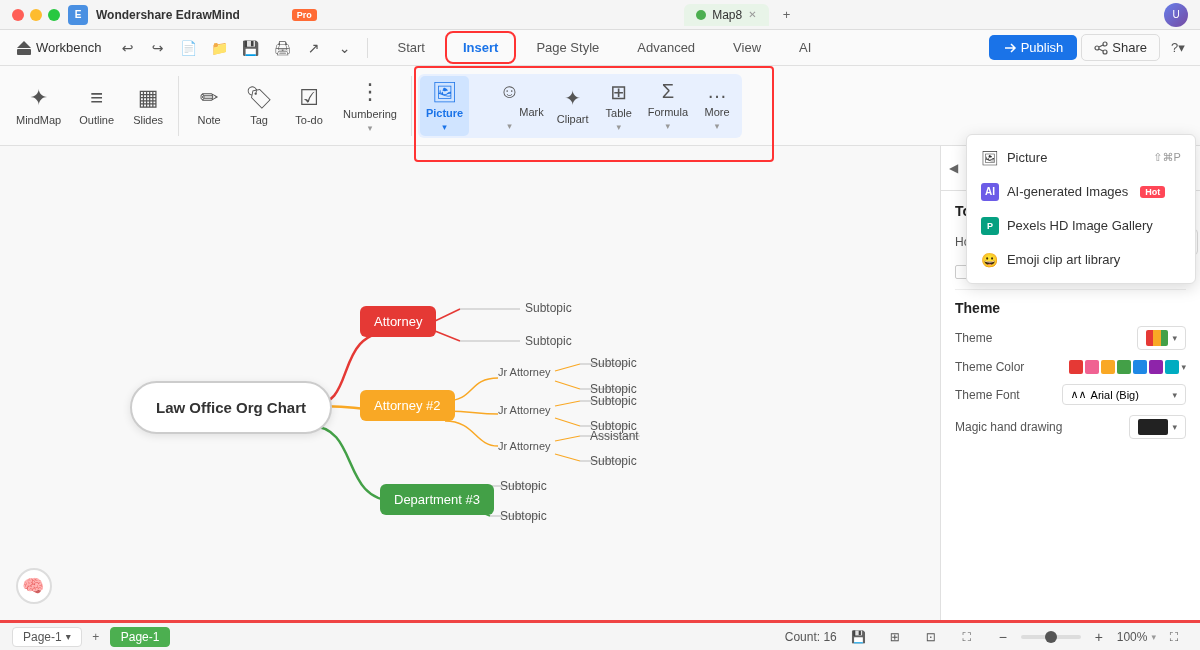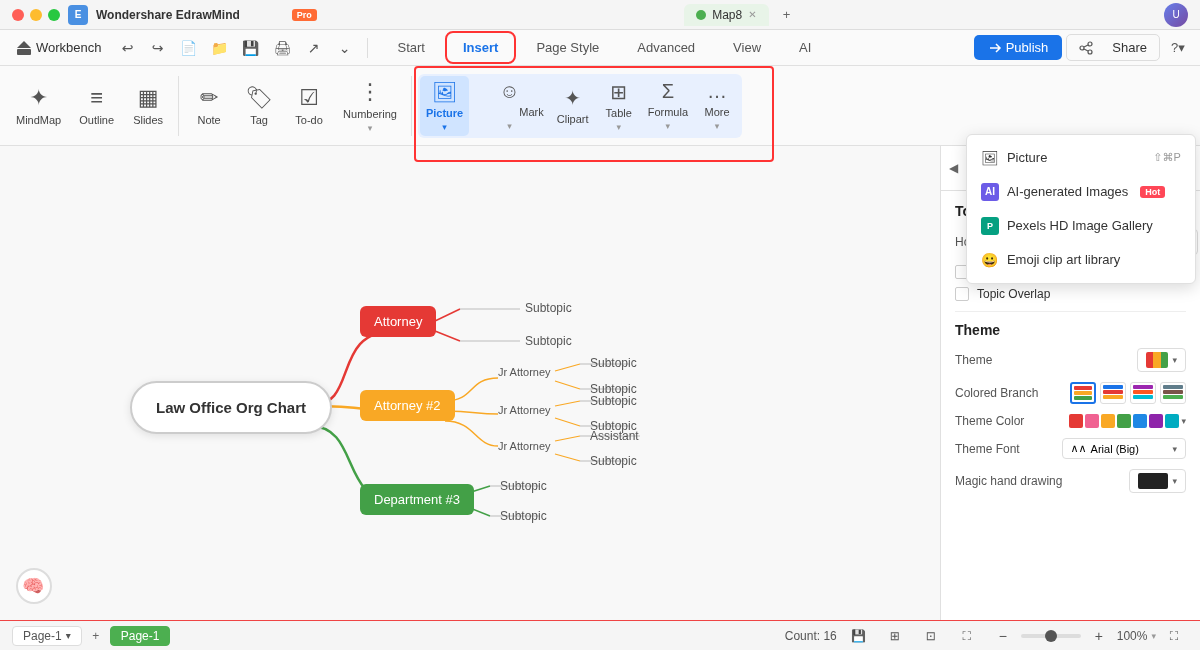--- a/index.html
+++ b/index.html
@@ -40,21 +40,21 @@
     }
     .menu-workbench { display: flex; align-items: center; gap: 4px; padding: 4px 8px; font-size: 13px; font-weight: 500; color: #333; }
     .undo-redo { display: flex; gap: 2px; align-items: center; }
     .toolbar-icon-btn { width: 28px; height: 28px; display: flex; align-items: center; justify-content: center; border-radius: 4px; cursor: pointer; color: #555; font-size: 14px; border: none; background: none; }
     .separator { width: 1px; height: 20px; background: #ddd; margin: 0 4px; }
     .menu-tabs { display: flex; gap: 10px; margin-left: 8px; }
     .menu-tab { padding: 5px 14px; font-size: 13px; color: #555; cursor: pointer; border-radius: 4px; }
     .menu-tab.highlight { color: #1a73e8; font-weight: 600; outline: 2px solid #ff3333; outline-offset: 2px; }
     .menu-spacer { flex: 1; }
     .publish-btn { background: #1a73e8; color: white; border: none; padding: 5px 14px; border-radius: 5px; font-size: 13px; cursor: pointer; display: flex; align-items: center; gap: 4px; }
-    .share-btn { background: none; border: 1px solid #ddd; padding: 5px 12px; border-radius: 5px; font-size: 13px; cursor: pointer; display: flex; align-items: center; gap: 19px; color: #333; }
+    .share-btn { background: none; border: 1px solid #ddd; padding: 5px 12px; border-radius: 5px; font-size: 13px; cursor: pointer; display: flex; align-items: center; gap: 4px; color: #333; }
     .help-btn { width: 28px; height: 28px; display: flex; align-items: center; justify-content: center; cursor: pointer; color: #555; border-radius: 4px; }
 
     
     .ribbon {
       height: 80px;
       background: #fafafa;
       border-bottom: 1px solid #e0e0e0;
       display: flex;
       align-items: center;
       padding: 0 8px;
@@ -156,21 +156,21 @@
       padding: 4px 6px;
       border-radius: 5px;
       cursor: pointer;
       min-width: 46px;
     }
 
     
     .bottom-bar {
       height: 30px;
       background: #f5f5f5;
-      border-top: 1px solid #ef4444;
+      border-top: 3px solid #ef4444;
       display: flex;
       align-items: center;
       padding: 0 12px;
       gap: 8px;
       font-size: 12px;
       color: #555;
     }
     .page-tab { background: white; border: 1px solid #ddd; border-radius: 4px; padding: 2px 10px; font-size: 12px; display: flex; align-items: center; gap: 4px; }
     .page-tab.active { background: #4caf50; color: white; border-color: #4caf50; }
     .add-page { width: 20px; height: 20px; display: flex; align-items: center; justify-content: center; cursor: pointer; color: #666; }
@@ -408,21 +408,21 @@
     <div style="position:absolute;top:236px;left:590px;font-size:12px;color:#555;white-space:nowrap;">Subtopic</div>
 
     <div style="position:absolute;top:258px;left:498px;font-size:11px;color:#555;white-space:nowrap;">Jr Attorney</div>
     <div style="position:absolute;top:248px;left:590px;font-size:12px;color:#555;white-space:nowrap;">Subtopic</div>
     <div style="position:absolute;top:273px;left:590px;font-size:12px;color:#555;white-space:nowrap;">Subtopic</div>
 
     <div style="position:absolute;top:294px;left:498px;font-size:11px;color:#555;white-space:nowrap;">Jr Attorney</div>
     <div style="position:absolute;top:283px;left:590px;font-size:12px;color:#555;white-space:nowrap;">Assistant</div>
     <div style="position:absolute;top:308px;left:590px;font-size:12px;color:#555;white-space:nowrap;">Subtopic</div>
 
-    <div style="position:absolute;top:338px;left:360px;background:#43a047;border-radius:6px;padding:8px 14px;font-size:13px;font-weight:500;color:white;white-space:nowrap;">
+    <div style="position:absolute;top:338px;left:380px;background:#43a047;border-radius:6px;padding:8px 14px;font-size:13px;font-weight:500;color:white;white-space:nowrap;">
       <span>Department #3</span>
     </div>
     <div style="position:absolute;top:333px;left:500px;font-size:12px;color:#555;white-space:nowrap;">Subtopic</div>
     <div style="position:absolute;top:363px;left:500px;font-size:12px;color:#555;white-space:nowrap;">Subtopic</div>
 
     <div style="position:absolute;bottom:16px;left:16px;width:36px;height:36px;border-radius:50%;border:2px solid #ddd;background:white;display:flex;align-items:center;justify-content:center;font-size:18px;">🧠</div>
   </div>
 
   <div class="right-panel">
     <div class="panel-tabs">
@@ -475,62 +475,33 @@
         <div class="panel-input">
           <span>30</span>
           <div class="panel-stepper">▲<br>▼</div>
         </div>
       </div>
 
       <div class="checkbox-row">
         <div class="checkbox"></div>
         <span class="checkbox-label">Branch Free Positioning</span>
       </div>
-      <div class="checkbox-row">
-        <div class="checkbox"></div>
-        <span class="checkbox-label">Topic Overlap</span>
-      </div>
 
       <div class="divider"></div>
 
       <div class="panel-section-title">Theme</div>
 
       <div class="theme-row">
         <span class="theme-label">Theme</span>
         <div class="theme-selector">
           <div style="width:22px;height:16px;background:linear-gradient(90deg,#e53935 33%,#f9a825 33%,#f9a825 66%,#43a047 66%);border-radius:2px;"></div>
           <span style="font-size:9px;color:#666;">▾</span>
         </div>
       </div>
 
-      <div class="theme-row">
-        <span class="theme-label">Colored Branch</span>
-        <div class="colored-branch-options">
-          <div style="width:26px;height:22px;border-radius:3px;border:2px solid #1a73e8;background:white;overflow:hidden;cursor:pointer;display:flex;flex-direction:column;gap:1px;padding:2px;">
-            <div style="height:4px;background:#e53935;border-radius:1px;"></div>
-            <div style="height:4px;background:#f9a825;border-radius:1px;"></div>
-            <div style="height:4px;background:#43a047;border-radius:1px;"></div>
-          </div>
-          <div style="width:26px;height:22px;border-radius:3px;border:1px solid #ddd;background:white;overflow:hidden;cursor:pointer;display:flex;flex-direction:column;gap:1px;padding:2px;">
-            <div style="height:4px;background:#1a73e8;border-radius:1px;"></div>
-            <div style="height:4px;background:#e53935;border-radius:1px;"></div>
-            <div style="height:4px;background:#f9a825;border-radius:1px;"></div>
-          </div>
-          <div style="width:26px;height:22px;border-radius:3px;border:1px solid #ddd;background:white;overflow:hidden;cursor:pointer;display:flex;flex-direction:column;gap:1px;padding:2px;">
-            <div style="height:4px;background:#9c27b0;border-radius:1px;"></div>
-            <div style="height:4px;background:#ff5722;border-radius:1px;"></div>
-            <div style="height:4px;background:#00bcd4;border-radius:1px;"></div>
-          </div>
-          <div style="width:26px;height:22px;border-radius:3px;border:1px solid #ddd;background:white;overflow:hidden;cursor:pointer;display:flex;flex-direction:column;gap:1px;padding:2px;">
-            <div style="height:4px;background:#607d8b;border-radius:1px;"></div>
-            <div style="height:4px;background:#795548;border-radius:1px;"></div>
-            <div style="height:4px;background:#4caf50;border-radius:1px;"></div>
-          </div>
-        </div>
-      </div>
 
       <div class="theme-row">
         <span class="theme-label">Theme Color</span>
         <div style="display:flex;gap:2px;align-items:center;">
           <div style="width:14px;height:14px;background:#e53935;border-radius:2px;cursor:pointer;"></div>
           <div style="width:14px;height:14px;background:#f06292;border-radius:2px;cursor:pointer;"></div>
           <div style="width:14px;height:14px;background:#f9a825;border-radius:2px;cursor:pointer;"></div>
           <div style="width:14px;height:14px;background:#43a047;border-radius:2px;cursor:pointer;"></div>
           <div style="width:14px;height:14px;background:#1e88e5;border-radius:2px;cursor:pointer;"></div>
           <div style="width:14px;height:14px;background:#8e24aa;border-radius:2px;cursor:pointer;"></div>

